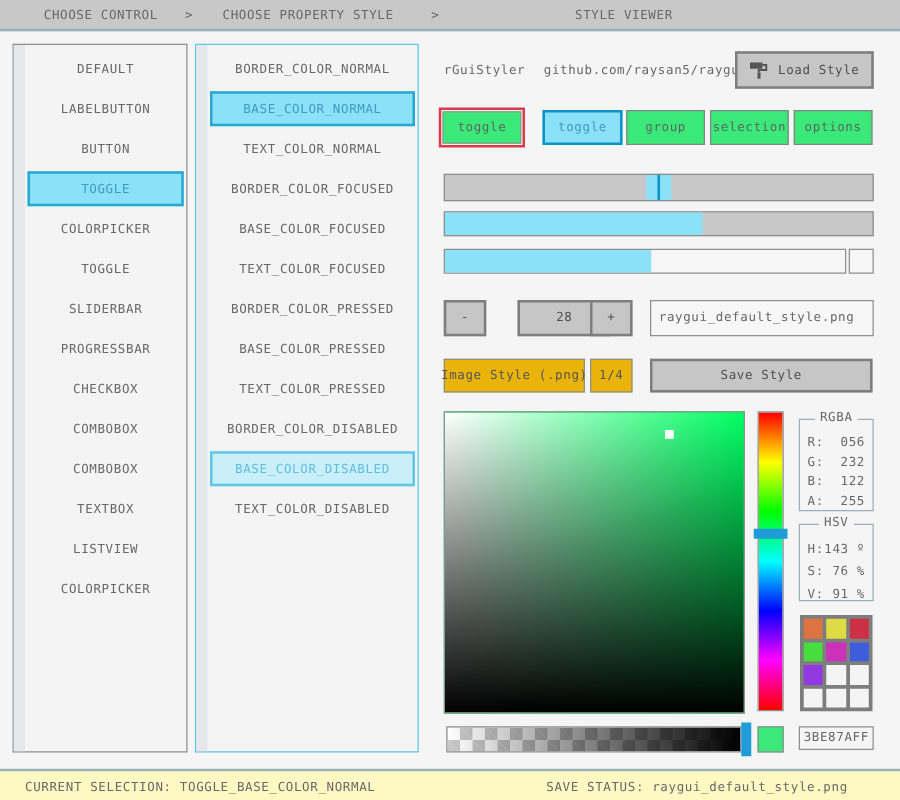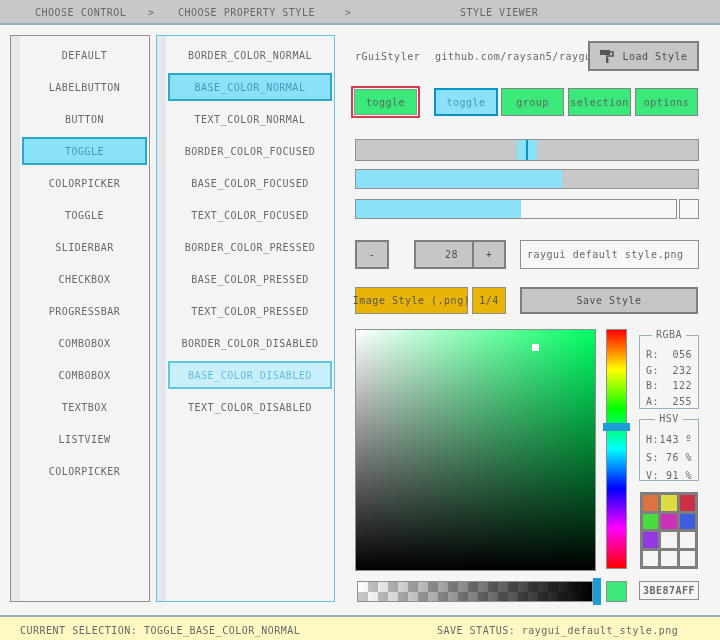--- a/index.html
+++ b/index.html
@@ -69,21 +69,21 @@
   .gb-row{display:flex;justify-content:space-between;white-space:nowrap;}
   .gb-rgba .gb-row{line-height:15.5px;}
   .gb-hsv .gb-row{line-height:18px;}
 
   .swatch-grid{left:640px;top:492px;width:58px;height:77px;background:#7E7E7E;
                display:grid;grid-template-columns:repeat(3,1fr);grid-template-rows:repeat(4,1fr);
                gap:3px;padding:3px;}
   .swatch{background:#F4F4F4;cursor:pointer;}
 
   .hexbox{left:639px;top:581px;width:60px;height:19px;background:#F5F5F5;border:1px solid #8F8F8F;
-          text-align:center;padding:0;font-weight:bold;}
+          text-align:center;padding:0;}
   .roller{margin-right:7px;}
 </style>
 </head>
 <body>
 
 <div class="app">
 
   <div class="topbar">
     <span style="left:35px">CHOOSE CONTROL</span>
     <span style="left:148px">&gt;</span>
@@ -95,22 +95,22 @@
   <div class="listview lv-controls">
     <div class="scrollbar"></div>
     <div class="lv-items" id="controls-items">
         <div class="list-item">DEFAULT</div>
         <div class="list-item">LABELBUTTON</div>
         <div class="list-item">BUTTON</div>
         <div class="list-item selected">TOGGLE</div>
         <div class="list-item">COLORPICKER</div>
         <div class="list-item">TOGGLE</div>
         <div class="list-item">SLIDERBAR</div>
+        <div class="list-item">PROGRESSBAR</div>
         <div class="list-item">CHECKBOX</div>
-        <div class="list-item">PROGRESSBAR</div>
         <div class="list-item">COMBOBOX</div>
         <div class="list-item">COMBOBOX</div>
         <div class="list-item">TEXTBOX</div>
         <div class="list-item">LISTVIEW</div>
         <div class="list-item">COLORPICKER</div>
       </div>
   </div>
 
   <div class="listview lv-props">
     <div class="scrollbar"></div>

